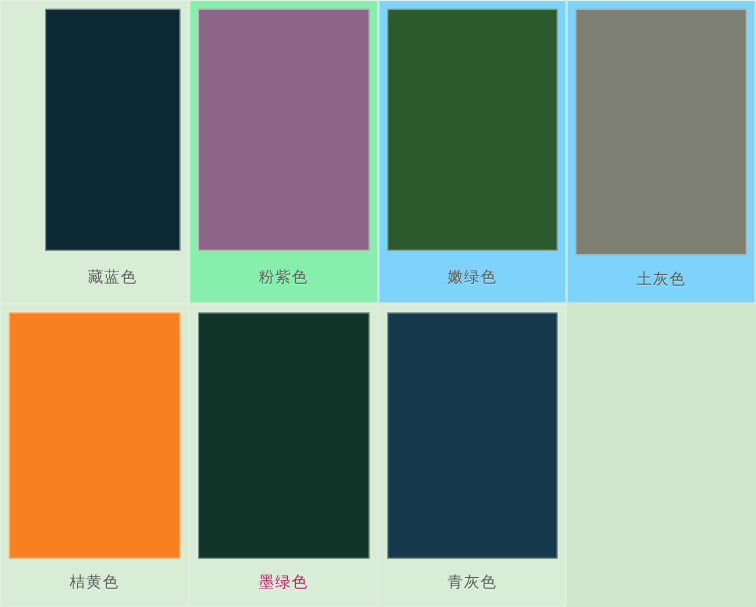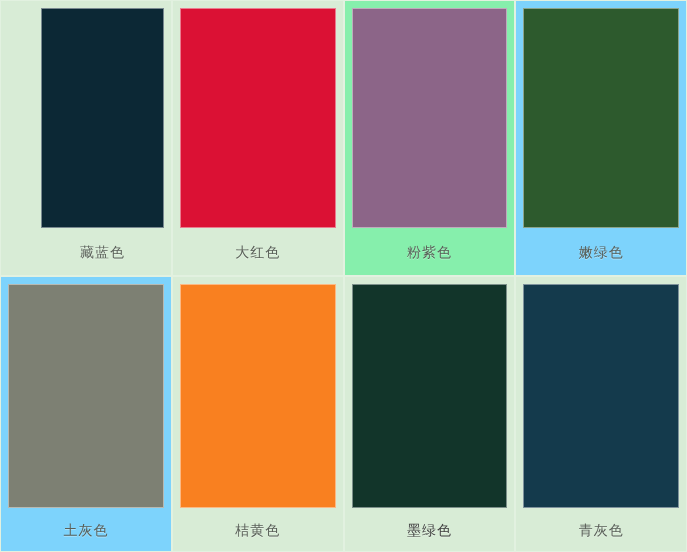--- a/index.html
+++ b/index.html
@@ -58,24 +58,20 @@
 </head>
 <body style="background: rgb(207, 230, 205);">
 
 <div id="palette-grid">
 
   <div class="swatch-card row-1" style="background: rgb(216, 236, 214); padding-left: 40px;">
     <div class="swatch-chip" style="background: rgb(12, 40, 53);"></div>
     <div class="swatch-label" style="color: rgb(89, 95, 88);">藏蓝色</div>
   </div>
 
-  <div class="swatch-card row-1" style="background: rgb(216, 236, 214);">
-    <div class="swatch-chip" style="background: rgb(219, 17, 52);"></div>
-    <div class="swatch-label" style="color: rgb(89, 95, 88);">大红色</div>
-  </div>
 
   <div class="swatch-card row-1" style="background: #86efac;">
     <div class="swatch-chip" style="background: rgb(140, 101, 136);"></div>
     <div class="swatch-label" style="color: rgb(89, 95, 88);">粉紫色</div>
   </div>
 
   <div class="swatch-card row-1" style="background: #7dd3fc;">
     <div class="swatch-chip" style="background: rgb(45, 90, 45);"></div>
     <div class="swatch-label" style="color: rgb(89, 95, 88);">嫩绿色</div>
   </div>
@@ -85,21 +81,21 @@
     <div class="swatch-label" style="color: rgb(89, 95, 88);">土灰色</div>
   </div>
 
   <div class="swatch-card row-2" style="background: rgb(216, 236, 214);">
     <div class="swatch-chip" style="background: rgb(249, 128, 32);"></div>
     <div class="swatch-label" style="color: rgb(89, 95, 88);">桔黄色</div>
   </div>
 
   <div class="swatch-card row-2" style="background: rgb(216, 236, 214);">
     <div class="swatch-chip" style="background: rgb(18, 53, 42);"></div>
-    <div class="swatch-label" style="color: #404040;">墨绿色</div>
+    <div class="swatch-label" style="color: #be185d;">墨绿色</div>
   </div>
 
   <div class="swatch-card row-2" style="background: rgb(216, 236, 214); text-align: right;">
     <div class="swatch-chip" style="background: rgb(20, 58, 76);"></div>
     <div class="swatch-label" style="color: rgb(89, 95, 88);">青灰色</div>
   </div>
 
 </div>
 
 </body></html>

